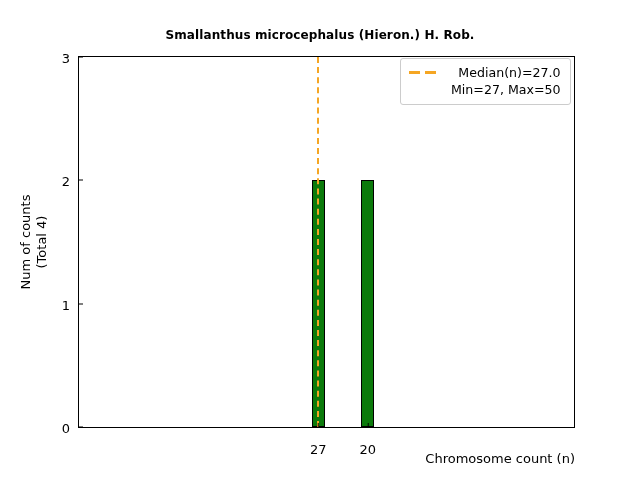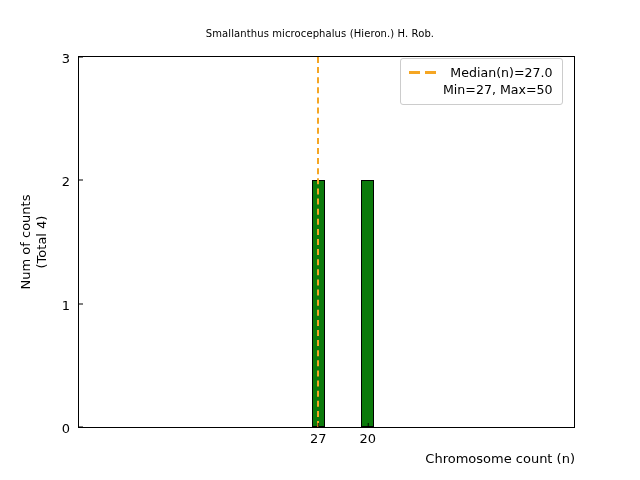--- a/index.html
+++ b/index.html
@@ -22,24 +22,25 @@
     background: #ffffff;
   }
 
   
   #chart-title {
     position: absolute;
     left: 0;
     top: 28px;
     width: 640px;
     text-align: center;
-    font-size: 10px;
+    font-size: 12px;
     letter-spacing: 0.1px;
     color: #000000;
     white-space: nowrap;
+    font-weight: bold;
   }
 
   
   #plot-area {
     position: absolute;
     left: 78px;
     top: 56px;
     width: 497px;
     height: 372px;
     border: 1.15px solid #000000;
@@ -110,21 +111,21 @@
     position: absolute;
     left: 50%;
     bottom: 100%;
     width: 1.15px;
     height: 3.6px;
     margin-left: -0.5px;
     background: #000000;
   }
   .xtick .xtick-label {
     display: block;
-    padding-top: 5px;
+    padding-top: 16px;
     font-size: 13px;
     line-height: 14px;
     white-space: nowrap;
   }
 
   #xlabel {
     position: absolute;
     left: 78px;
     top: 452px;
     width: 497px;
@@ -156,20 +157,21 @@
     position: absolute;
     left: 400px;
     top: 58px;
     box-sizing: border-box;
     border: 1px solid #cccccc;
     border-radius: 3px;
     background: #ffffff;
     padding: 6px 9px 6px 8px;
     display: flex;
     align-items: flex-start;
+    gap: 8px;
   }
   #legend-swatch {
     flex: 0 0 auto;
     width: 34px;
     height: 15px;
     position: relative;
   }
   #legend-swatch .dash {
     position: absolute;
     top: 50%;

